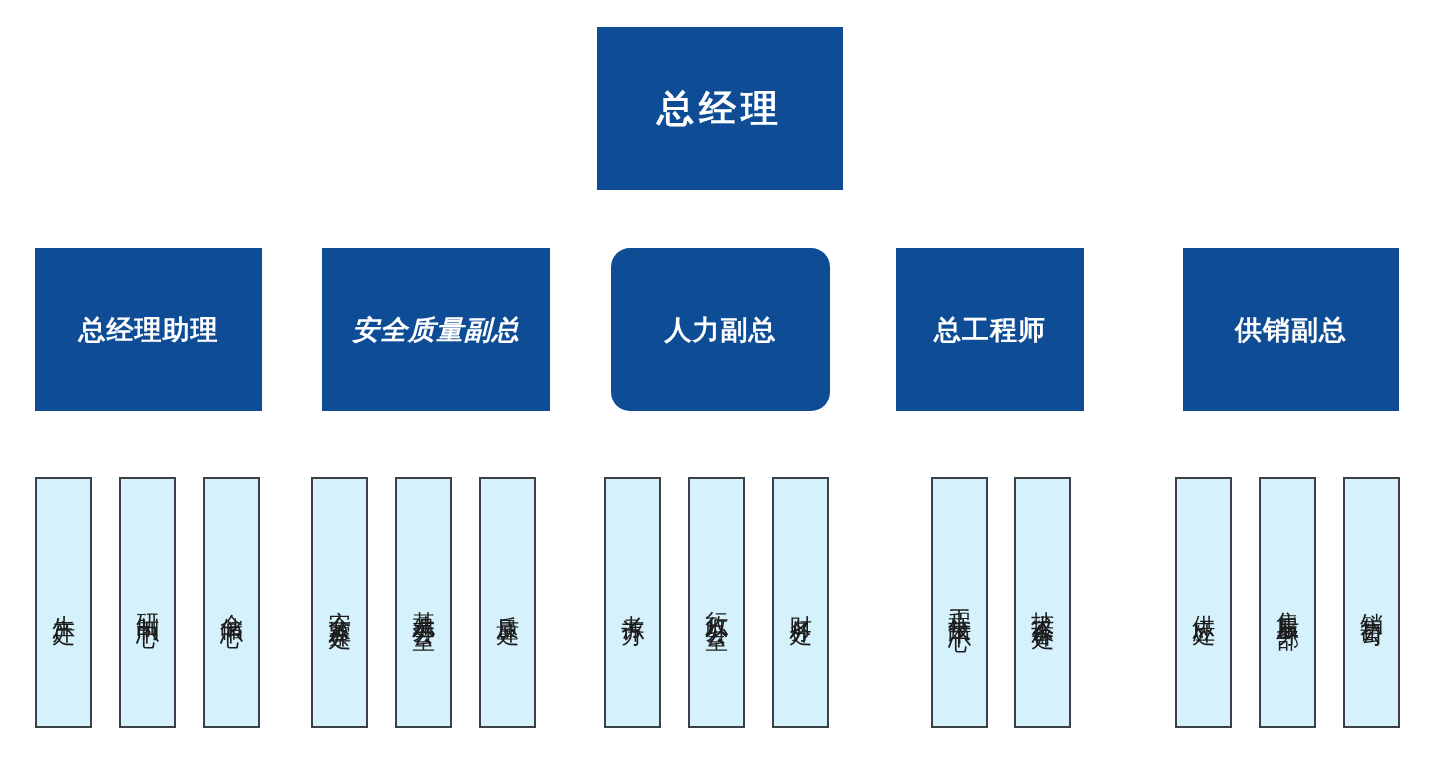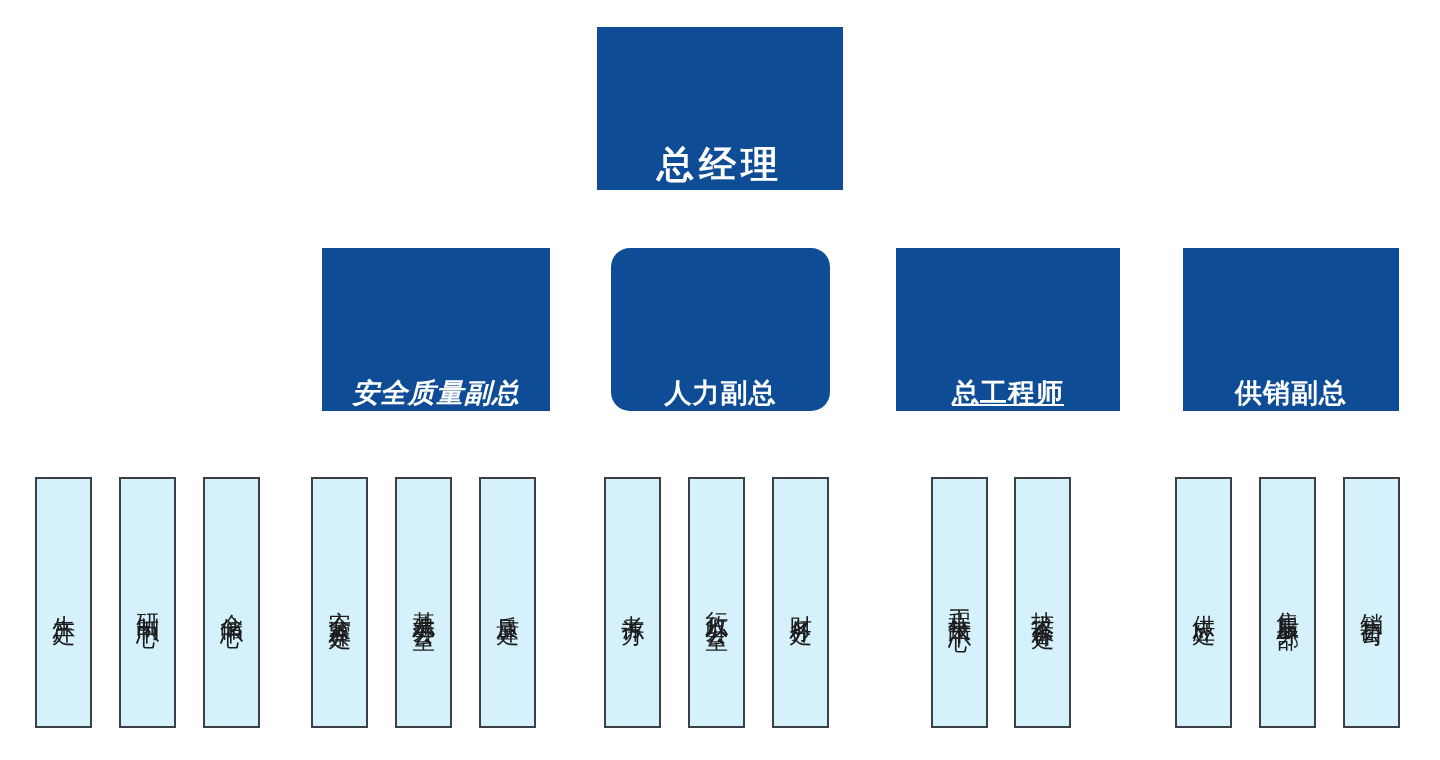--- a/index.html
+++ b/index.html
@@ -21,21 +21,21 @@
     height: 760px;
     background: #ffffff;
   }
 
   
   .exec-box {
     position: absolute;
     background: #0E4C96;
     color: #ffffff;
     display: flex;
-    align-items: flex-end;
+    align-items: center;
     justify-content: center;
     font-weight: bold;
     letter-spacing: 2px;
     box-shadow: 0 0 0 1px rgba(255,255,255,0.0);
     box-sizing: border-box;
   }
 
   .top-box {
     left: 597px;
     top: 27px;
@@ -48,21 +48,21 @@
   
   .div-box {
     height: 163px;
     top: 248px;
     font-size: 27px;
     letter-spacing: 1px;
   }
   .div-box-0 { left: 35px;   width: 227px; }
   .div-box-1 { left: 322px;  width: 228px; font-style: italic; }
   .div-box-2 { left: 611px;  width: 219px; border-radius: 19px; }
-  .div-box-3 { left: 896px;  width: 224px; text-decoration: underline; }
+  .div-box-3 { left: 896px;  width: 188px; }
   .div-box-4 { left: 1183px; width: 216px; }
 
   
   .dept-box {
     position: absolute;
     top: 477px;
     height: 251px;
     width: 57px;
     background: #D5F1FB;
     border: 2px solid #3B4044;
@@ -85,20 +85,23 @@
 </style>
 </head>
 <body>
 
 <div id="org-chart">
 
   <div class="exec-box top-box">
     <span>总经理</span>
   </div>
 
+  <div class="exec-box div-box div-box-0">
+    <span>总经理助理</span>
+  </div>
   <div class="exec-box div-box div-box-1">
     <span>安全质量副总</span>
   </div>
   <div class="exec-box div-box div-box-2">
     <span>人力副总</span>
   </div>
   <div class="exec-box div-box div-box-3">
     <span>总工程师</span>
   </div>
   <div class="exec-box div-box div-box-4">

